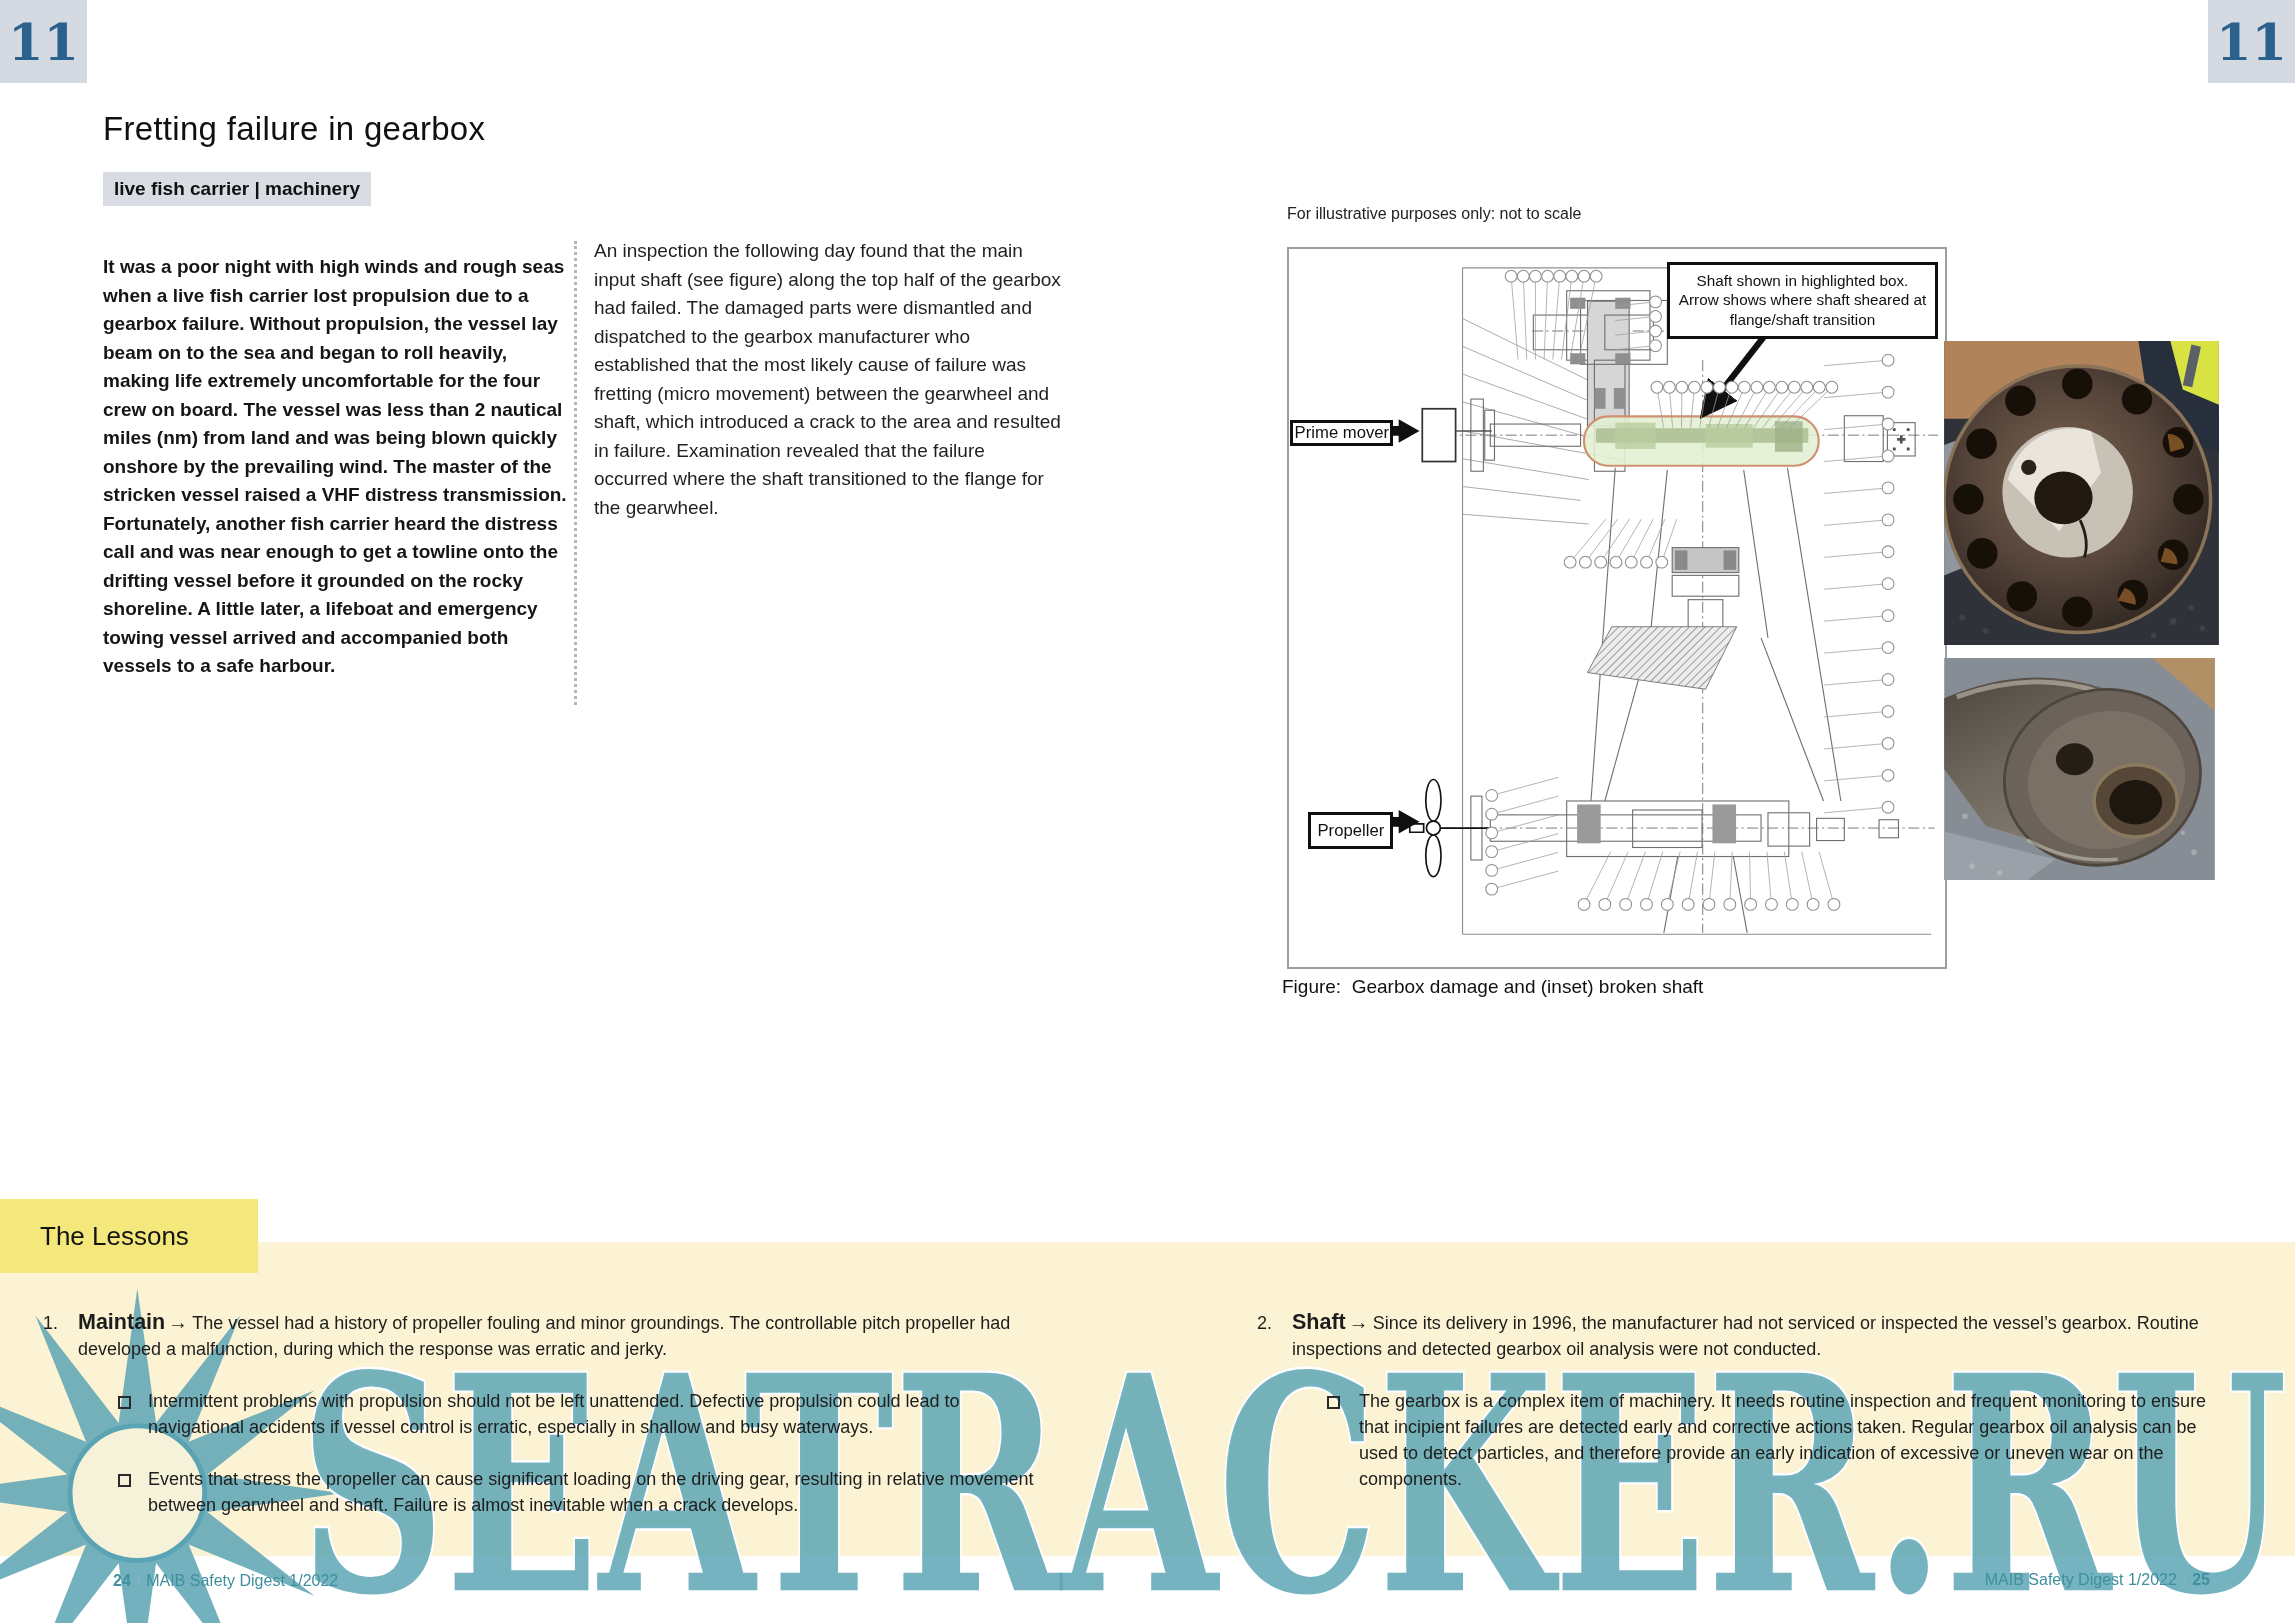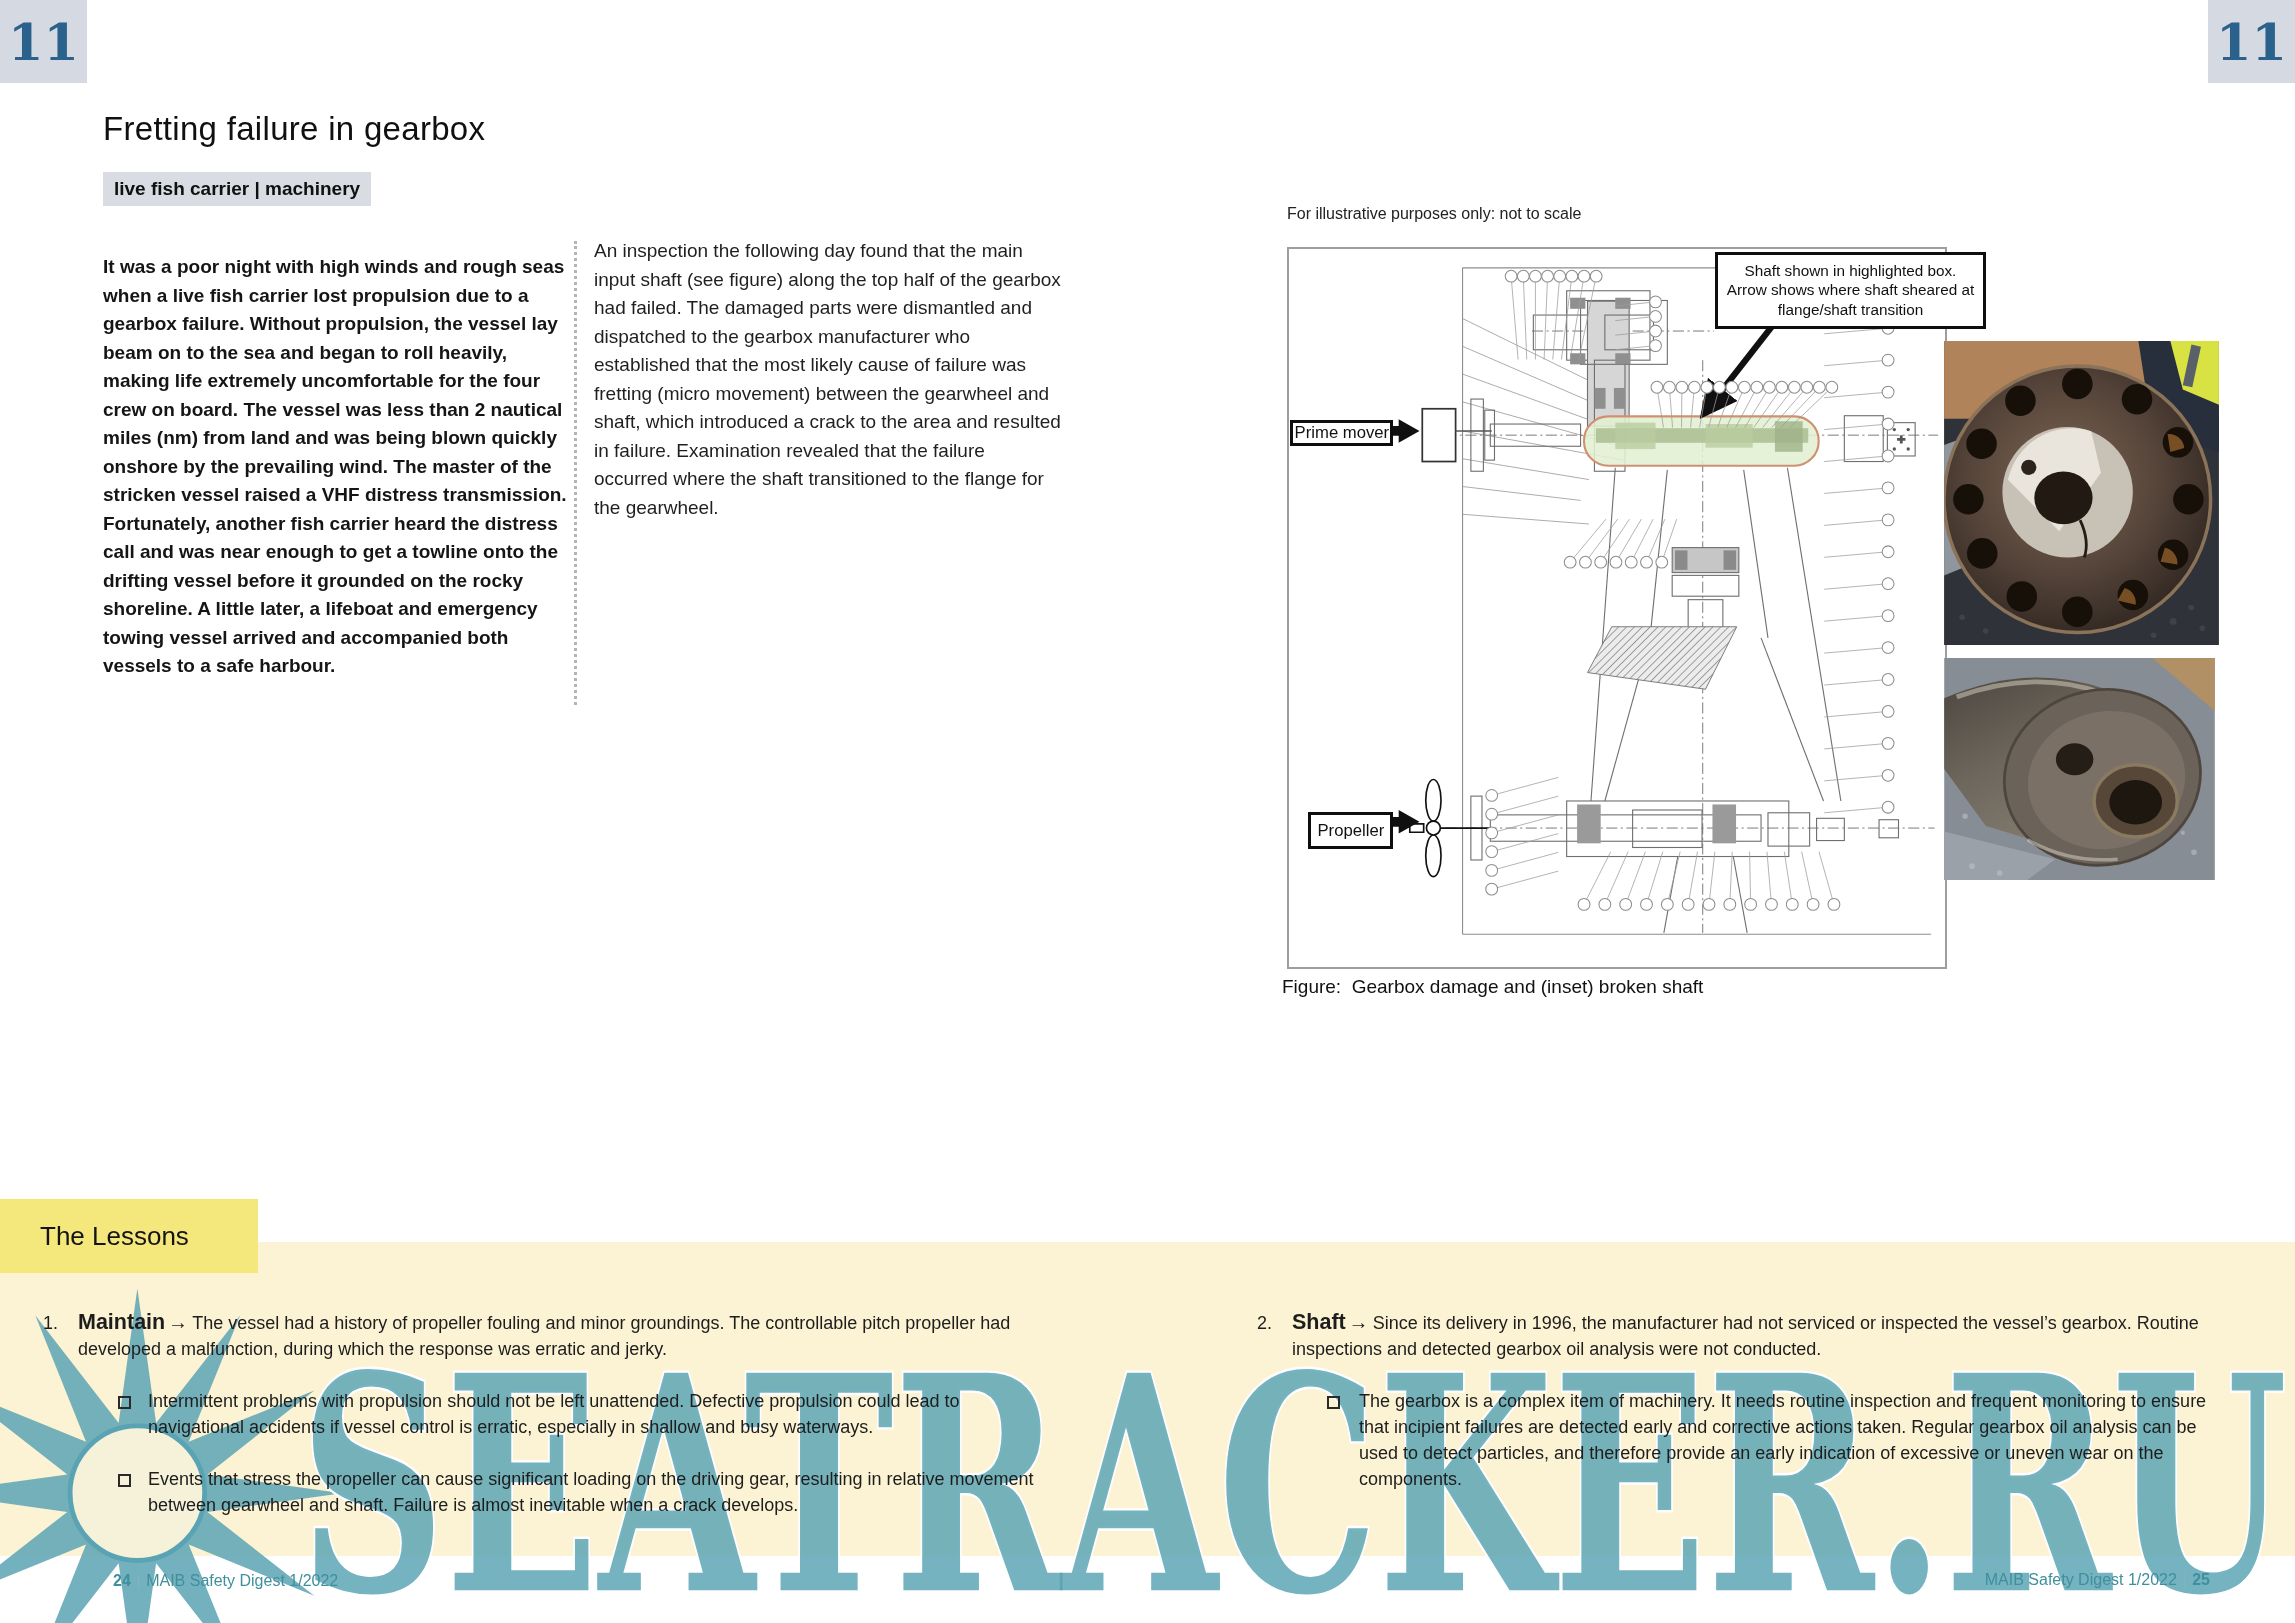--- a/index.html
+++ b/index.html
@@ -23,21 +23,21 @@
   #col1{left:103px;top:253px;width:464px;font-size:19px;line-height:28.5px;font-weight:bold;color:#151515;}
   #col2{left:594px;top:237px;width:469px;font-size:19px;line-height:28.5px;color:#1f1f1f;}
   #col2 .para + .para{margin-top:28px;}
   #col-sep{left:574px;top:241px;height:464px;width:0;border-left:3.5px dotted #b5b5b5;}
 
   
   #fig-note{left:1287px;top:205px;font-size:16px;color:#222;}
   #fig-box{left:1287px;top:247px;width:656px;height:718px;border:2.8px solid #9e9e9e;background:#fff;}
   #fig-box svg{position:absolute;left:0;top:0;}
   .fig-label{position:absolute;border:3.5px solid #0e0e0e;background:#fff;text-align:center;color:#111;}
-  #annotation-box{left:378px;top:3px;width:271px;font-size:15.3px;line-height:1.3;padding:5.6px 6.2px;box-sizing:border-box;margin-left:48px;}
+  #annotation-box{left:378px;top:13px;width:271px;font-size:15.3px;line-height:1.3;padding:5.6px 6.2px;box-sizing:border-box;}
   #prime-mover-label{left:1.4px;top:171px;width:97px;padding:0 0;font-size:16.7px;}
   #propeller-label{left:19.4px;top:563px;width:85px;padding:5.6px 0;font-size:16.7px;box-sizing:border-box;}
   #fig-caption{left:1282px;top:976px;font-size:19px;color:#111;white-space:pre-wrap;}
 
   
   .photo{position:absolute;z-index:5;overflow:hidden;}
   #photo-flange{left:1944px;top:341px;width:275px;height:304px;}
   #photo-shaft{left:1944px;top:658px;width:271px;height:222px;}
 
   

